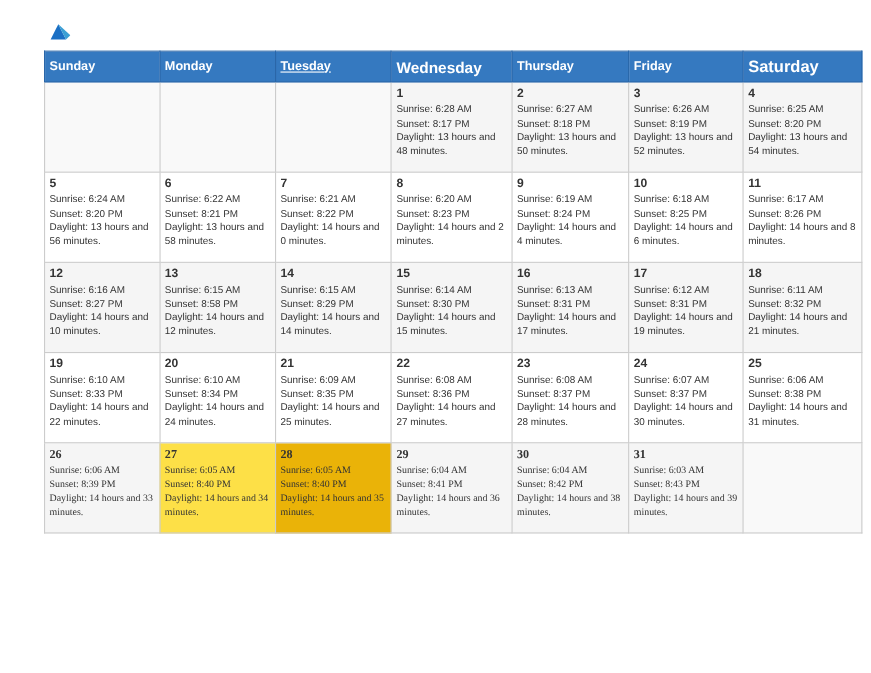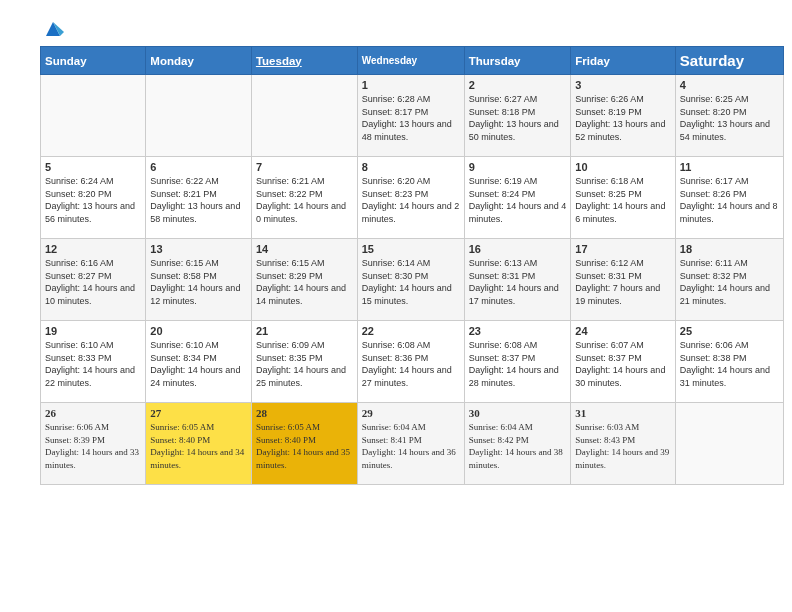--- a/index.html
+++ b/index.html
@@ -97,21 +97,21 @@
     </div>
   </div>
 
   <table class="calendar">
     <thead>
       <tr>
 
       <th style="font-size: 11.5px;">Sunday</th>
           <th style="font-size: 11.5px;">Monday</th>
           <th style="font-size: 11.5px; text-decoration: underline;">Tuesday</th>
-          <th style="font-size: 10px;">Wednesday</th>
+          <th style="font-size: 14px;">Wednesday</th>
           <th style="font-size: 11.5px;">Thursday</th>
           <th style="font-size: 11.5px;">Friday</th>
           <th style="font-size: 15px;">Saturday</th>
         </tr>
     </thead>
     <tbody id="calendar-body">
     <tr style="background: rgb(245, 245, 245);">
           <td class="empty-cell" style="background: rgb(249, 249, 249);"></td>
           <td class="empty-cell" style="background: rgb(249, 249, 249);"></td>
           <td class="empty-cell" style="background: rgb(249, 249, 249);"></td>
@@ -245,21 +245,21 @@
               <div>Sunrise: 6:13 AM</div>
               <div>Sunset: 8:31 PM</div>
               <div>Daylight: 14 hours and 17 minutes.</div>
             </div>
           </td>
           <td style="background: rgb(245, 245, 245);">
             <span class="cell-date">17</span>
             <div class="cell-info">
               <div>Sunrise: 6:12 AM</div>
               <div>Sunset: 8:31 PM</div>
-              <div>Daylight: 7 hours and 19 minutes.</div>
+              <div>Daylight: 14 hours and 19 minutes.</div>
             </div>
           </td>
           <td style="background: rgb(245, 245, 245);">
             <span class="cell-date">18</span>
             <div class="cell-info">
               <div>Sunrise: 6:11 AM</div>
               <div>Sunset: 8:32 PM</div>
               <div>Daylight: 14 hours and 21 minutes.</div>
             </div>
           </td>

